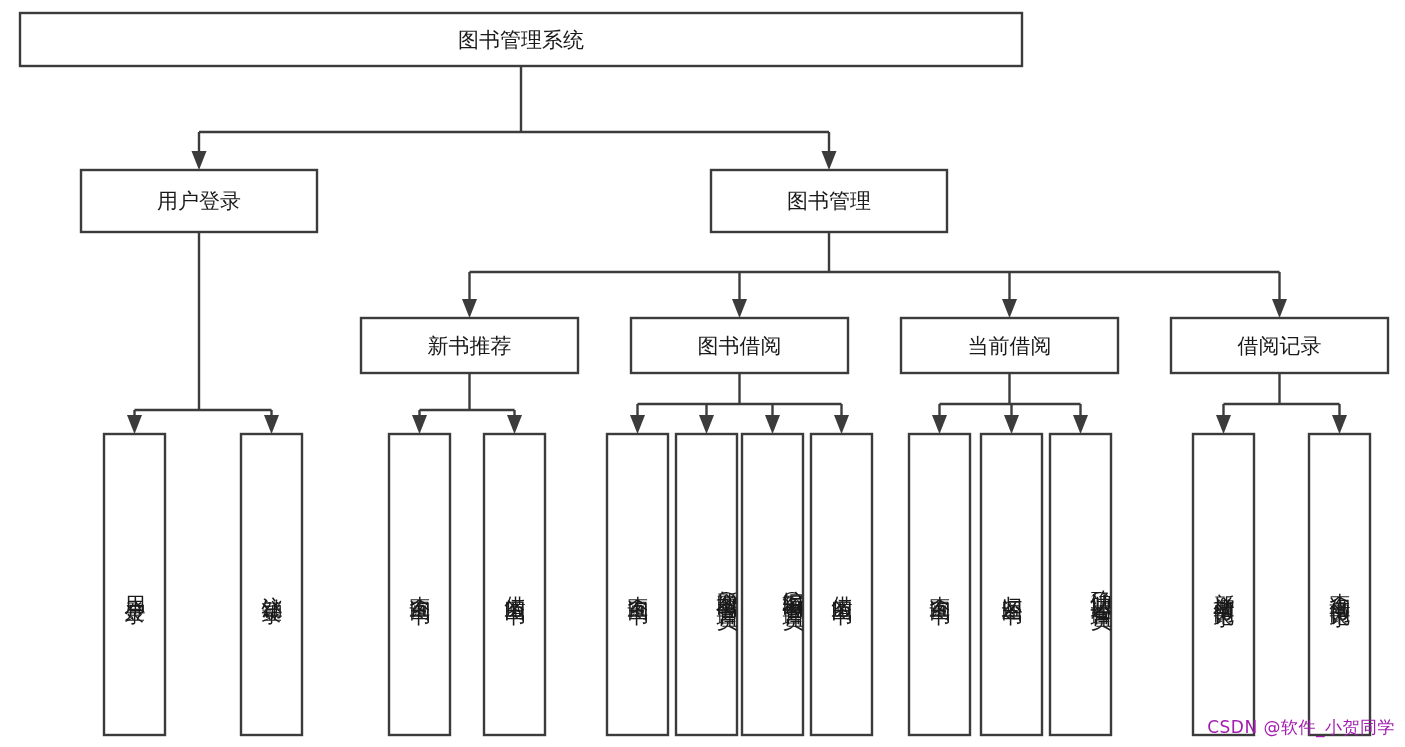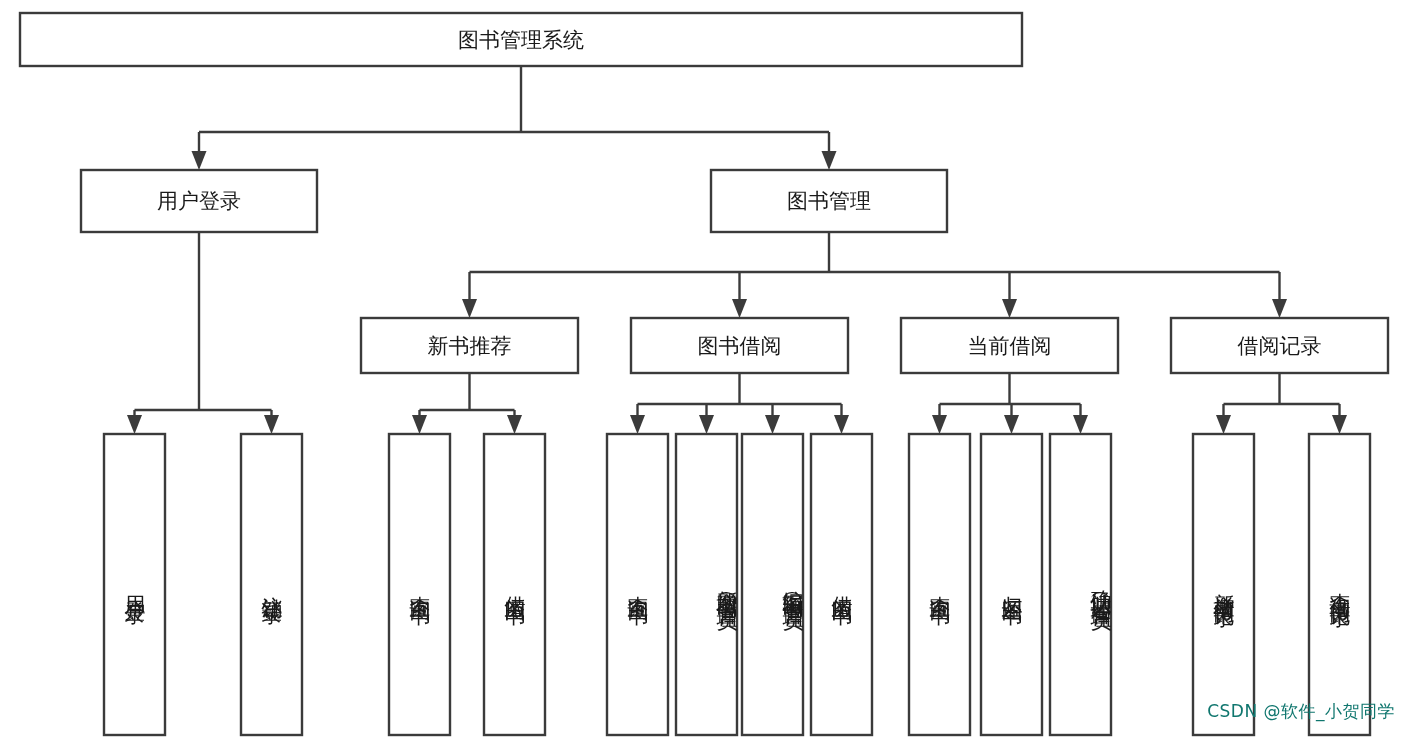--- a/index.html
+++ b/index.html
@@ -57,24 +57,24 @@
     line-height: 1.0;
     color: #1a1a1a;
     letter-spacing: 3px;
     text-align: center;
     white-space: nowrap;
     pointer-events: none;
   }
   .watermark {
     position: absolute;
     right: 10px;
-    bottom: 24px;
+    bottom: 8px;
     font-family: "DejaVu Sans", "Liberation Sans", sans-serif;
     font-size: 17px;
-    color: #0f766e;
+    color: #a21caf;
     white-space: nowrap;
     letter-spacing: 0.5px;
   }
 </style>
 </head>
 <body>
 
 <div id="diagram-root">
 
   <svg id="tree-svg" viewBox="0 0 1405 747">

